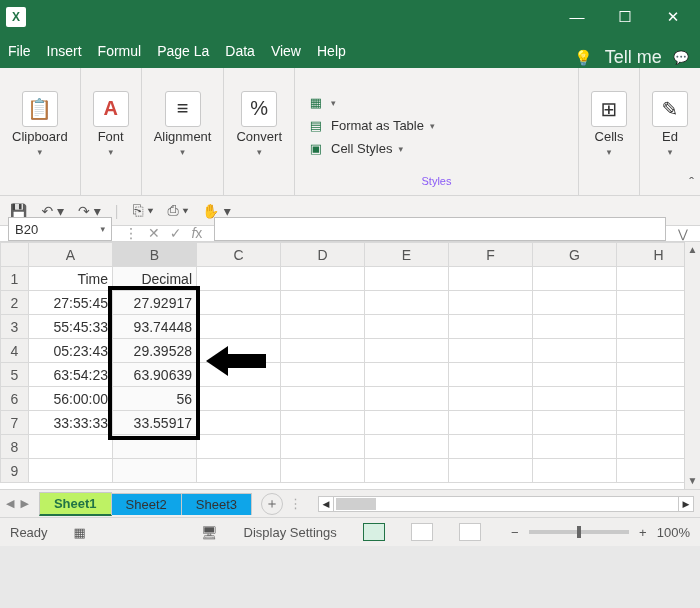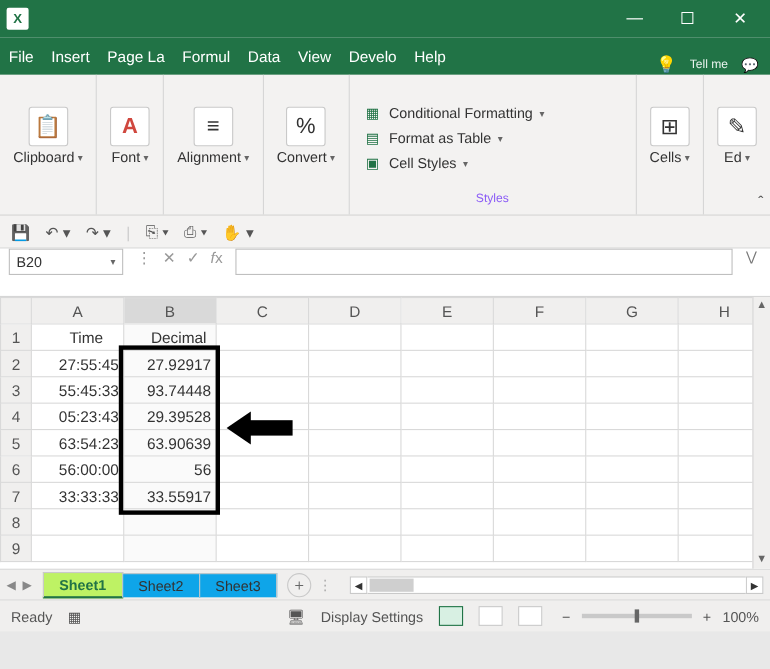--- a/index.html
+++ b/index.html
@@ -12,56 +12,56 @@
   .titlebar .spacer { flex: 1; }
   .win-controls { display: flex; gap: 18px; padding-right: 6px;}
   .win-controls span { width: 30px; text-align: center; font-size: 15px; cursor: pointer; }
 
   
   .menubar { background: #217346; height: 34px; display: flex; align-items: flex-end; color: #fff; }
   .menubar .tab { padding: 8px 8px; font-size: 14px; cursor: pointer; height: 34px; display: flex; align-items: center; }
   .menubar .tab.active { background: #f3f2f1; color: #217346; }
   .menubar .right { margin-left: auto; display: flex; align-items: center; padding-right: 10px; gap: 12px;}
   .menubar .bulb { font-size: 15px;}
-  .menubar .tellme { font-size: 11px; color: #e9f3ee;}
+  .menubar .tellme { font-size: 18px; color: #e9f3ee;}
 
   
   .ribbon { background: #f3f2f1; border-bottom: 1px solid #d6d6d6; display: flex; height: 128px; position: relative;}
   .ribbon-group { border-right: 1px solid #d6d6d6; display: flex; flex-direction: column; align-items: center; padding: 6px 8px 2px 8px; }
   .ribbon-group .body { flex: 1; display: flex; align-items: center; justify-content: center; gap: 6px;}
   .ribbon-group .label { font-size: 11px; color: #8b5cf6; padding: 2px 0 2px 0; height: 20px;}
   .big-btn { display: flex; flex-direction: column; align-items: center; gap: 2px; padding: 2px 4px; cursor: pointer;}
   .big-btn .icon-box { width: 36px; height: 36px; border: 1px solid #c9c9c9; border-radius: 3px; display:flex; align-items:center; justify-content:center; font-size:20px; background:#fff;}
-  .big-btn .lbl { font-size: 13px; display:flex; align-items:center; gap:3px;}
+  .big-btn .lbl { font-size: 13px; display:flex; align-items:center; gap:3px;flex-direction:column;}
   .dd { font-size: 9px; color:#666;}
   .styles-col { display:flex; flex-direction:column; gap:4px; align-items:flex-start; padding-top:4px;}
   .styles-col .row { display:flex; align-items:center; gap:6px; font-size:13px; cursor:pointer; padding:2px 4px;}
   .styles-col .ic { width:18px; text-align:center; color:#217346;}
   .ribbon-collapse { position:absolute; right:6px; bottom:4px; font-size:14px; color:#555; cursor:pointer;}
 
   
   .qat { background:#f3f2f1; height:30px; border-bottom:1px solid #d6d6d6; display:flex; align-items:center; padding:0 10px; gap:14px; color:#555;}
   .qat span { cursor:pointer; font-size:14px;}
 
   
-  .formula-row { background:#fff; height:44px; border-bottom:1px solid #d6d6d6; display:flex; align-items:flex-start; padding:0 8px; gap:8px;}
+  .formula-row { background:#fff; height:16px; border-bottom:1px solid #d6d6d6; display:flex; align-items:flex-end; padding:0 8px; gap:8px;}
   .namebox { width:104px; border:1px solid #bfbfbf; height:24px; display:flex; align-items:center; padding:0 6px; font-size:13px; justify-content:space-between; background:#fff;}
   .formula-icons { display:flex; gap:10px; color:#999; font-size:14px; padding:0 4px;}
   .formula-icons span { cursor:pointer;}
   .formula-input { flex:1; border:1px solid #bfbfbf; height:24px; padding:0 6px; background:#fff;}
   .fb-expand { width:18px; text-align:center; color:#777; cursor:pointer; font-size:12px;}
 
   
   .grid-wrap { position:relative; background:#fff; height:248px; border-bottom:1px solid #d6d6d6;}
   table.grid { border-collapse:collapse; width:100%; table-layout:fixed;}
   table.grid th, table.grid td { border:1px solid #d9d9d9; height:24px; font-size:14px; padding:0 4px; overflow:hidden; white-space:nowrap;}
   table.grid th { background:#f0efee; font-weight:normal; text-align:center; color:#555;}
   table.grid th.rowh { width:28px; background:#f0efee; text-align:center;}
   table.grid td { text-align:right; }
-  table.grid td.textcell { text-align:center;padding-left:20px; }
+  table.grid td.textcell { text-align:right;padding-left:20px; }
   .col-sel { background:#d9d9d9 !important; }
   .col-b-cell { background:#fafafa; }
   col.rowhead { width:28px;}
   col.c { width:84px;}
 
   
   .highlight-box { position:absolute; border:4px solid #000; pointer-events:none; }
   .arrow { position:absolute; width:60px; height:30px; }
   .arrow .shaft { position:absolute; left:20px; top:8px; width:40px; height:14px; background:#000;}
   .arrow .head { position:absolute; left:0; top:0; width:0; height:0; border-top:15px solid transparent; border-bottom:15px solid transparent; border-right:22px solid #000;}
@@ -76,21 +76,21 @@
   .sheet-nav span{ cursor:pointer; font-size:11px;}
   .sheet-tab { border:1px solid #c9c9c9; border-bottom:none; background:#0ea5e9; padding:3px 14px; font-size:13px; cursor:pointer; margin-right:-1px;}
   .sheet-tab.active { background:#bef264; border-bottom:2px solid #217346; color:#217346; font-weight:600;}
   .add-sheet { width:22px; height:22px; border:1px solid #c9c9c9; border-radius:11px; display:flex; align-items:center; justify-content:center; margin-left:10px; font-size:14px; color:#666; cursor:pointer;}
   .hscroll { flex:1; display:flex; align-items:center; margin-left:16px; gap:0;}
   .hscroll .btn { width:16px; height:16px; border:1px solid #c9c9c9; background:#fff; font-size:9px; display:flex; align-items:center; justify-content:center; cursor:pointer;}
   .hscroll .track { flex:1; height:16px; border-top:1px solid #c9c9c9; border-bottom:1px solid #c9c9c9; background:#fff; position:relative;}
   .hscroll .thumb { position:absolute; left:2px; top:1px; width:40px; height:12px; background:#cfcfcf;}
 
   
-  .statusbar { height:28px; background:#f0efee; display:flex; align-items:center; padding:0 10px; font-size:13px; color:#555; gap:14px;}
+  .statusbar { height:28px; background:#f0efee; display:flex; align-items:center; padding:0 10px; font-size:13px; color:#555; gap:26px;}
   .statusbar .spacer { flex:1;}
   .view-btn { width:22px; height:18px; border:1px solid #c9c9c9; background:#fff; cursor:pointer;}
   .view-btn.active { background:#d8f0e3; border-color:#217346;}
   .zoom { display:flex; align-items:center; gap:6px;}
   .zoom .slider { width:100px; height:4px; background:#c9c9c9; position:relative;}
   .zoom .slider .knob { position:absolute; left:48px; top:-4px; width:4px; height:12px; background:#666;}
   .zoom .pm { width:16px; text-align:center; cursor:pointer;}
 </style>
 </head>
 <body>
@@ -101,25 +101,24 @@
   <div class="win-controls">
     <span>—</span>
     <span>☐</span>
     <span>✕</span>
   </div>
 </div>
 
 <div class="menubar">
   <div class="tab">File</div>
   <div class="tab">Insert</div>
+  <div class="tab">Formul</div>
   <div class="tab">Page La</div>
-  <div class="tab">Formul</div>
   <div class="tab">Data</div>
   <div class="tab">View</div>
-  <div class="tab">Develo</div>
   <div class="tab">Help</div>
   <div class="right">
     <span class="bulb">💡</span>
     <span class="tellme">Tell me</span>
     <span>💬</span>
   </div>
 </div>
 
 <div class="ribbon">
   <div class="ribbon-group">
@@ -168,21 +167,20 @@
           </div>
       </div>
     </div>
     <div class="label">&nbsp;</div>
   </div>
   <div class="ribbon-group" style="flex:1;">
     <div class="body" style="justify-content:flex-start; width:100%;">
       <div class="styles-col">
         <div class="row">
           <span class="ic">▦</span>
-          <span>Conditional Formatting</span>
           <span class="dd">▾</span>
         </div>
         <div class="row">
           <span class="ic">▤</span>
           <span>Format as Table</span>
           <span class="dd">▾</span>
         </div>
         <div class="row">
           <span class="ic">▣</span>
           <span>Cell Styles</span>

